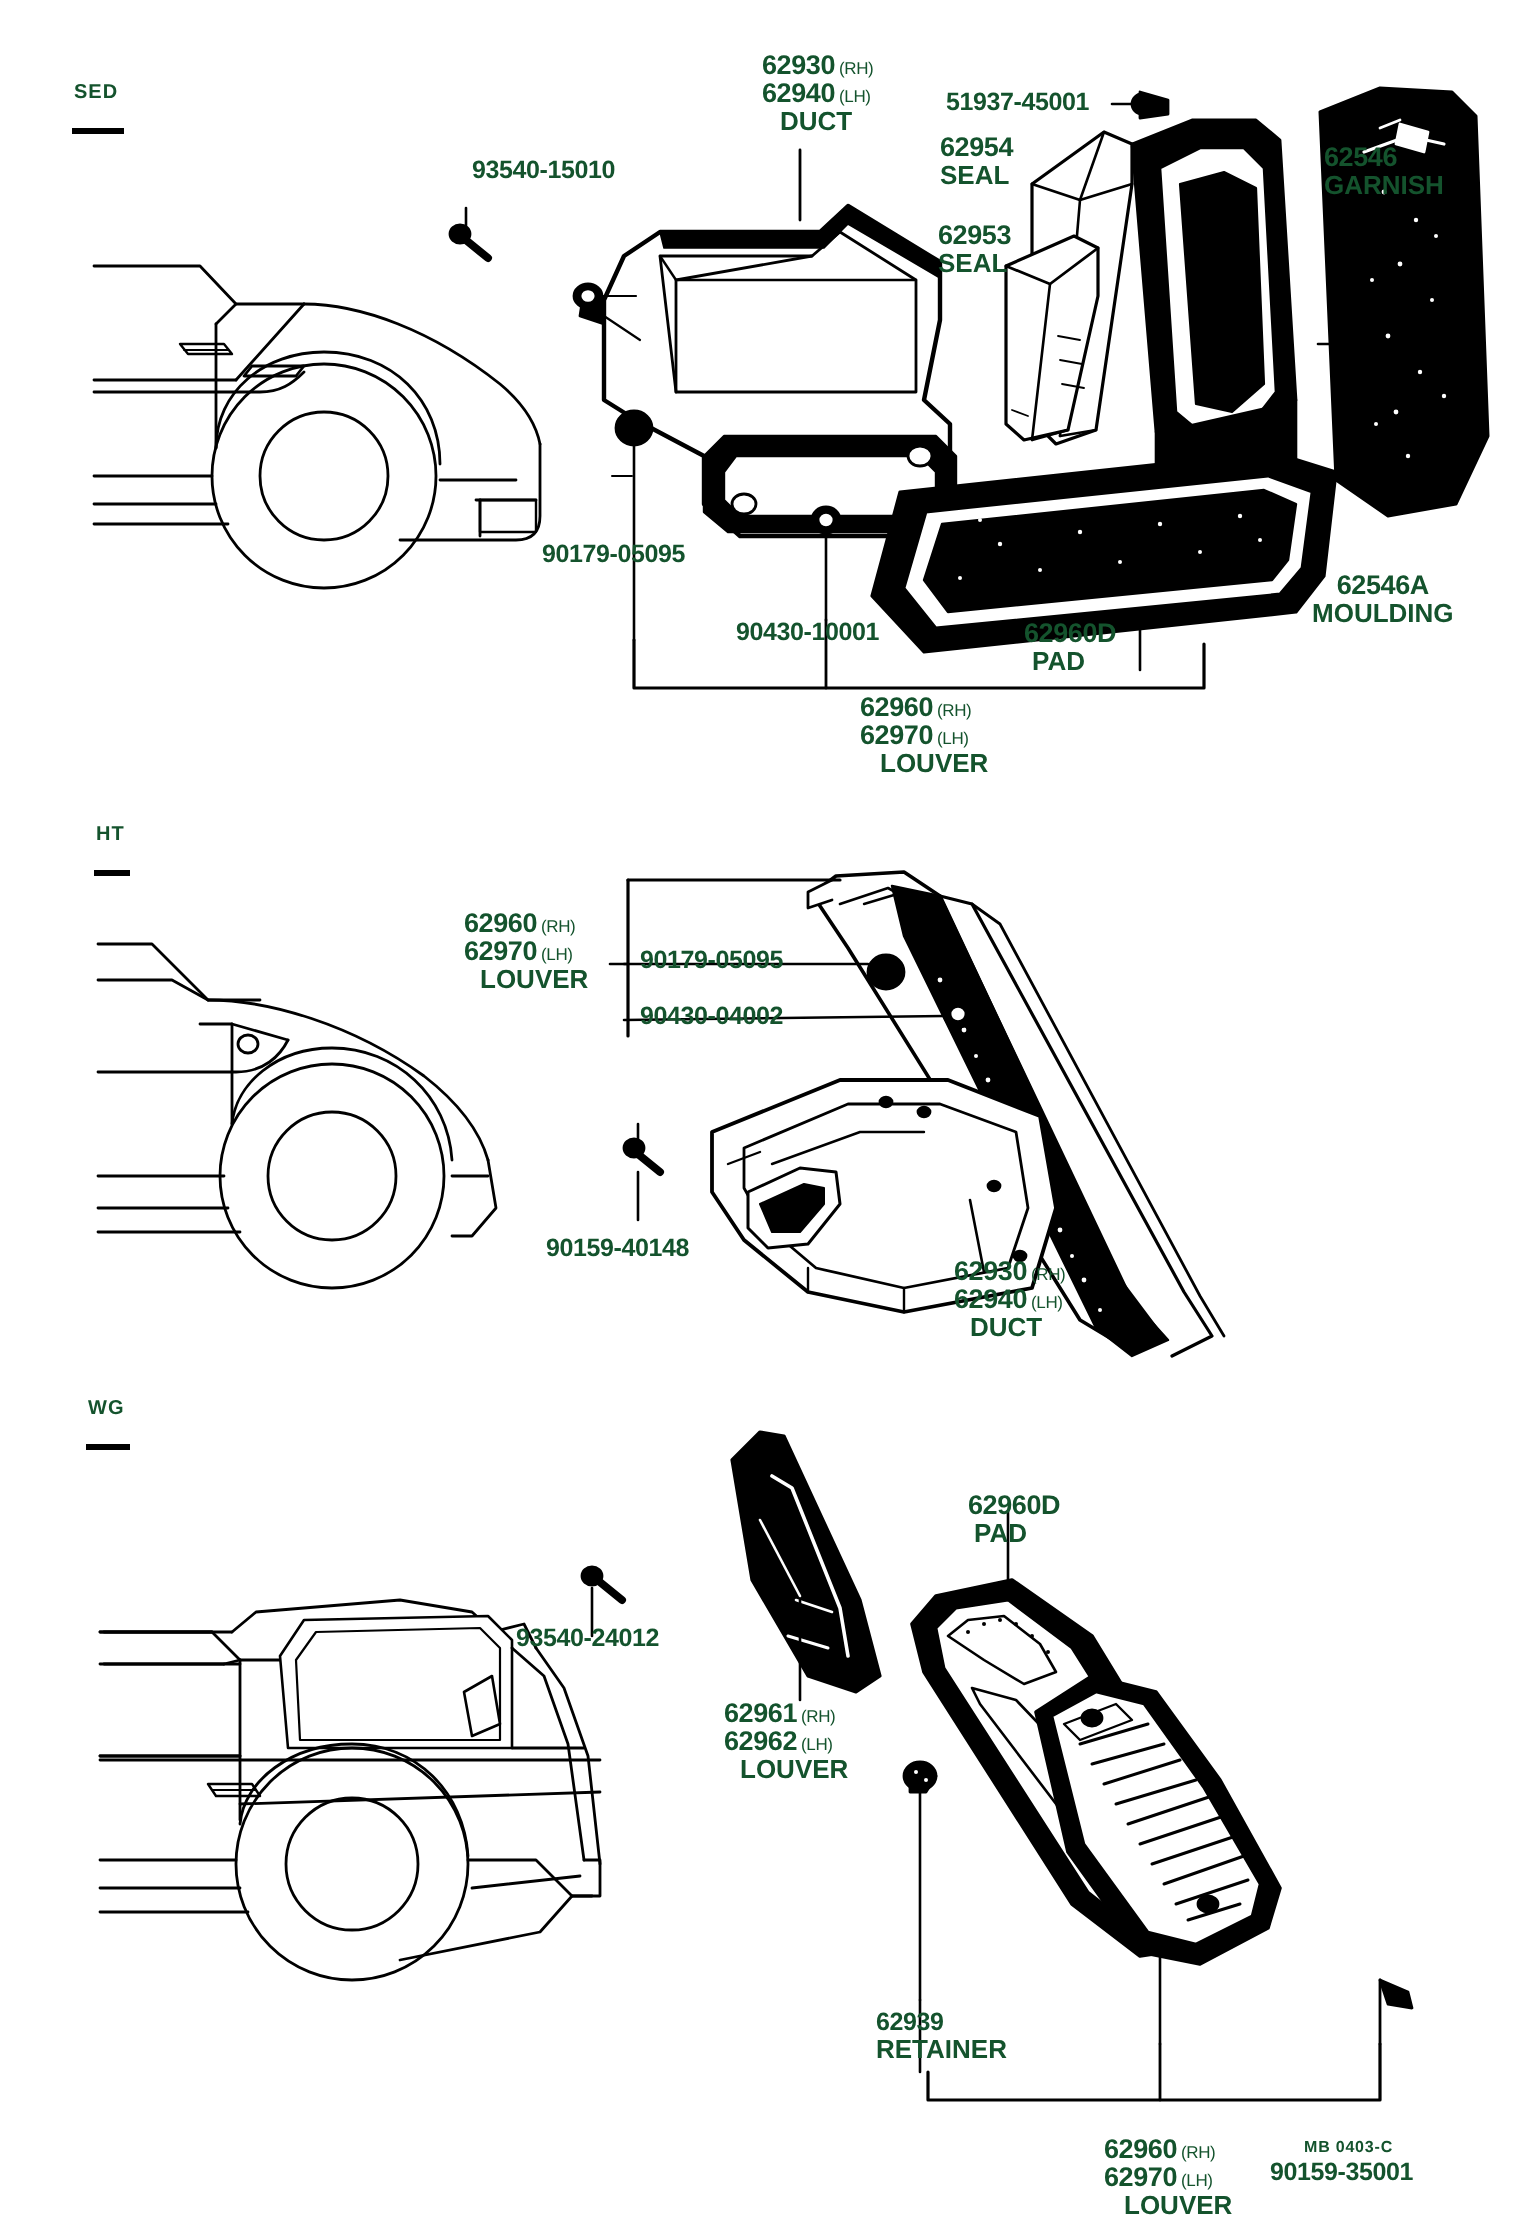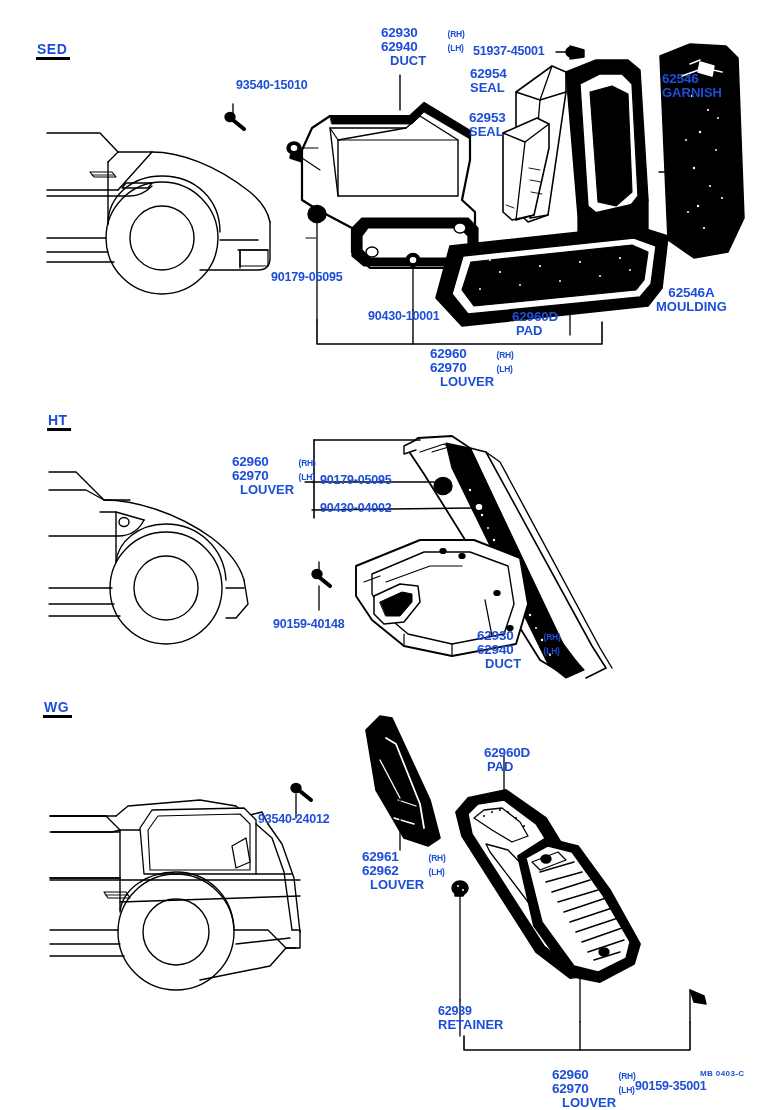--- a/index.html
+++ b/index.html
@@ -20,34 +20,34 @@
     width: 760px;
     height: 1110px;
   }
   svg { display: block; }
 
   
   .lbl {
     position: absolute;
     font-family: "Liberation Sans", sans-serif;
     font-weight: bold;
-    color: #1d4ed8;
+    color: #14532d;
     white-space: nowrap;
     line-height: 1.02;
     letter-spacing: -0.2px;
   }
   .num   { font-size: 13.5px; font-weight: bold; }
   .num-s { font-size: 12.5px; font-weight: bold; }
-  .side  { font-size: 8.5px;  font-weight: bold; letter-spacing: -0.2px; margin-left: 28px; }
+  .side  { font-size: 8.5px;  font-weight: normal; letter-spacing: -0.2px; }
   .sub   { font-size: 13px;    font-weight: bold; letter-spacing: 0px; }
   .sect  {
-    font-size: 14px;
+    font-size: 10px;
     font-weight: bold;
     border-bottom: 3px solid #000;
-    padding: 0 3px 1px 1px;
+    padding: 0 3px 12px 1px;
     letter-spacing: 0.5px;
   }
   .code  { font-size: 8px; font-weight: bold; letter-spacing: 0.4px; }
   .ctr   { text-align: center; }
   .row   { display: flex; align-items: baseline; gap: 2px; }
 </style>
 </head>
 <body>
 
 <div id="sheet">
@@ -550,15 +550,15 @@
         <span class="num">62960</span>
         <span class="side">(RH)</span>
       </div>
     <div class="row">
         <span class="num">62970</span>
         <span class="side">(LH)</span>
       </div>
     <div class="sub" style="margin-left:10px;">LOUVER</div>
   </div>
 
-  <div class="lbl code" style="left:700px; top:1070px;">MB 0403-C</div>
+  <div class="lbl code" style="left:652px; top:1070px;">MB 0403-C</div>
 
 </div>
 
 </body></html>

